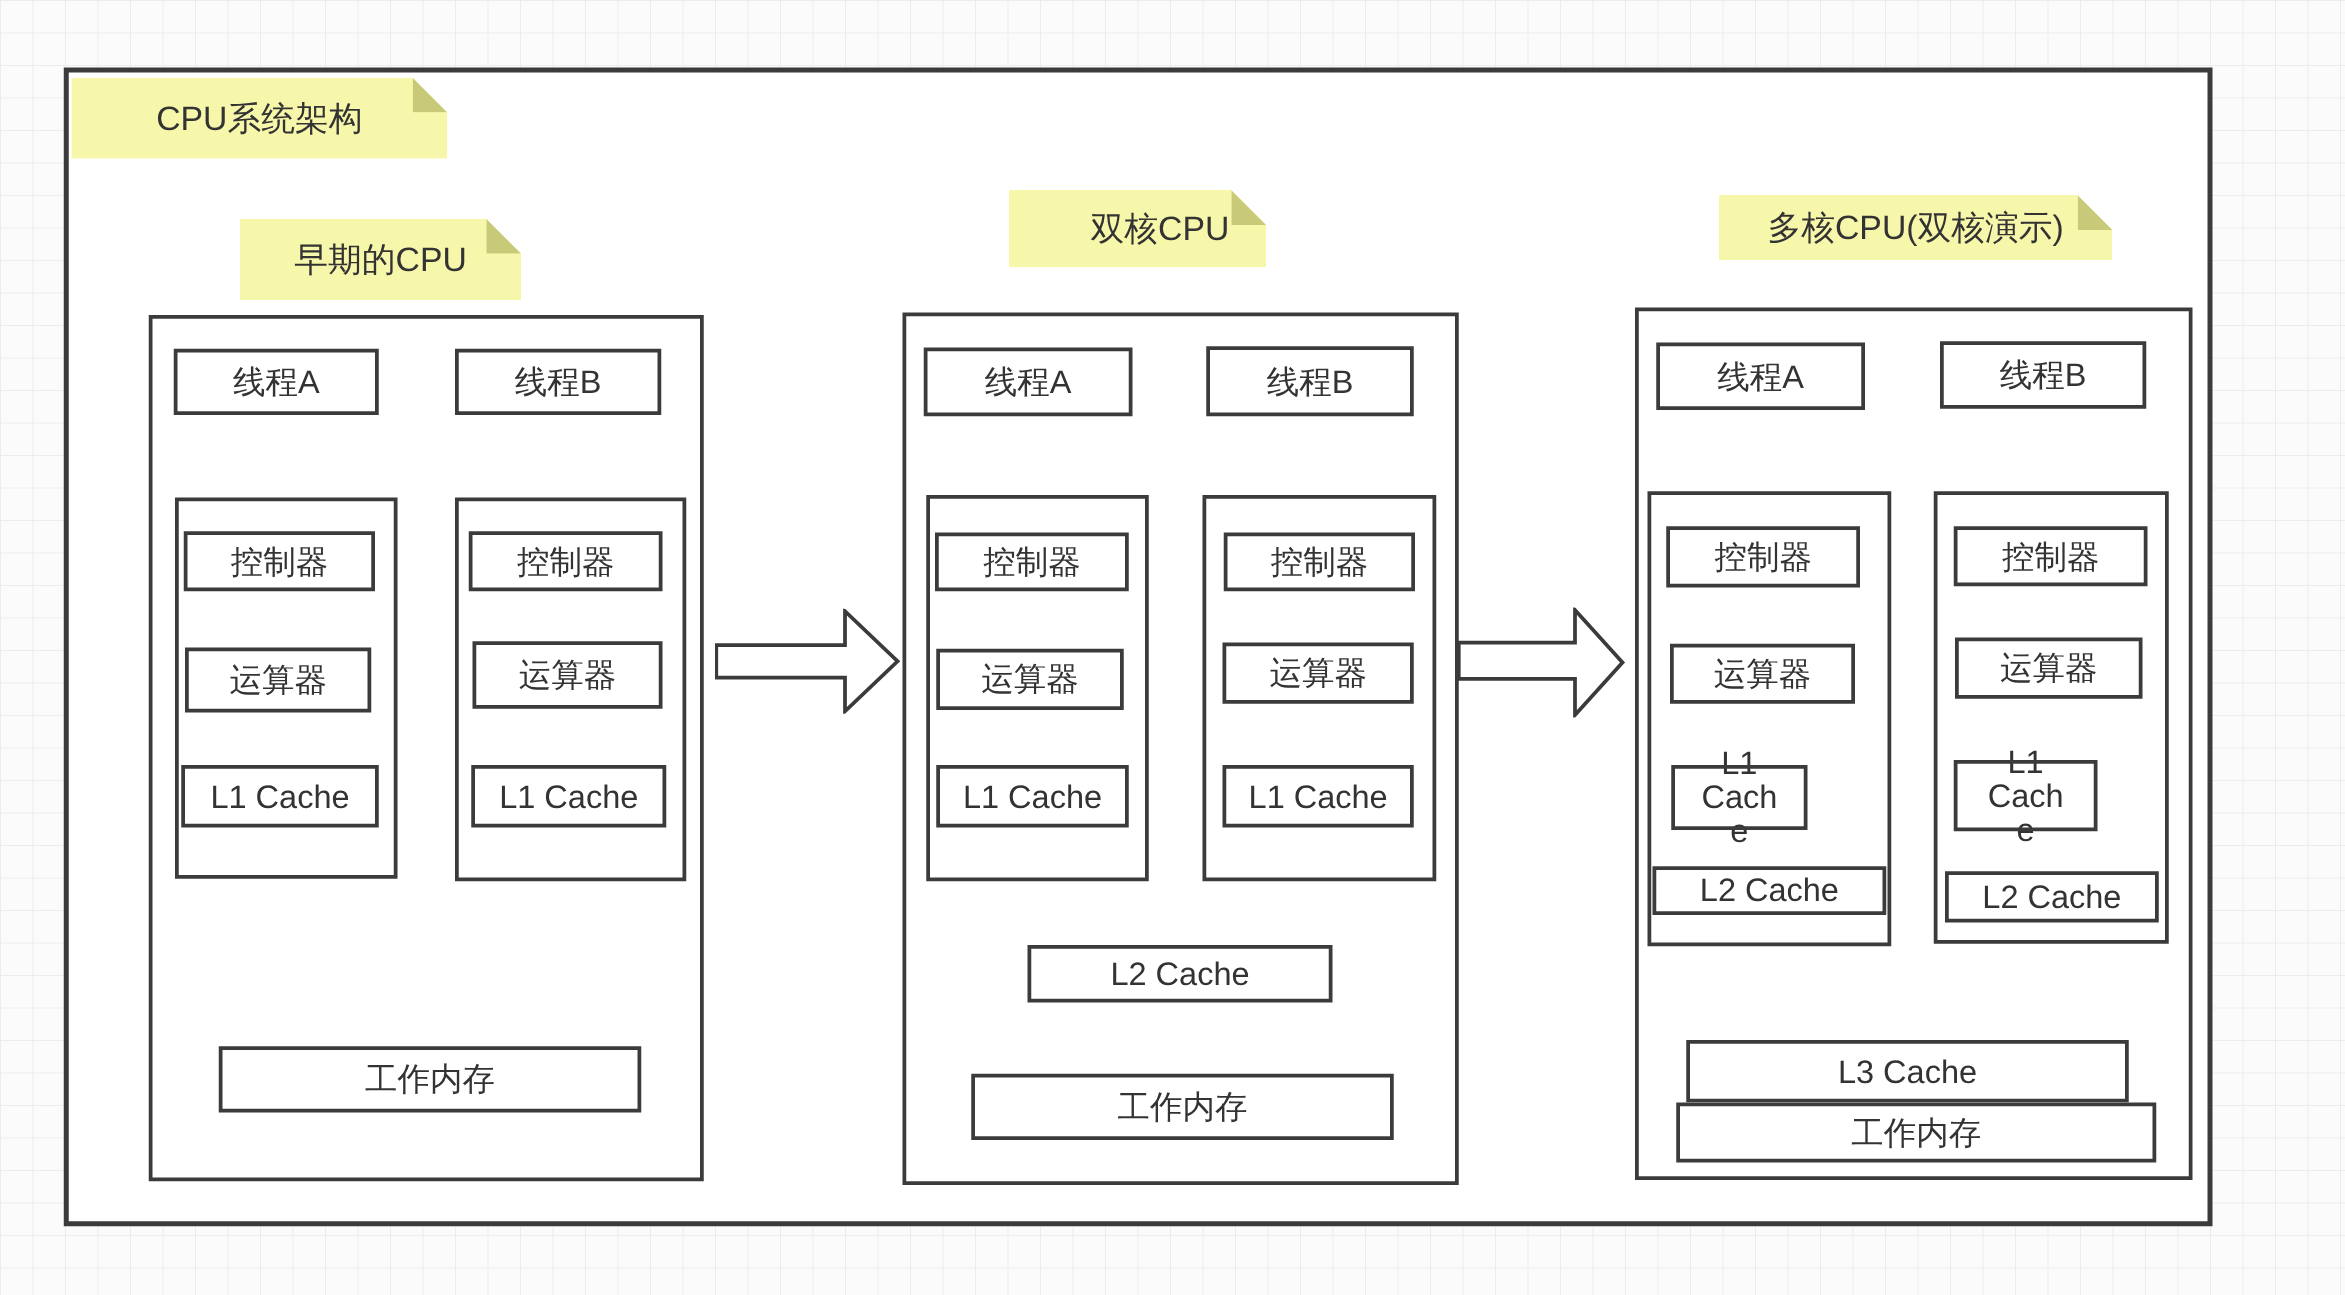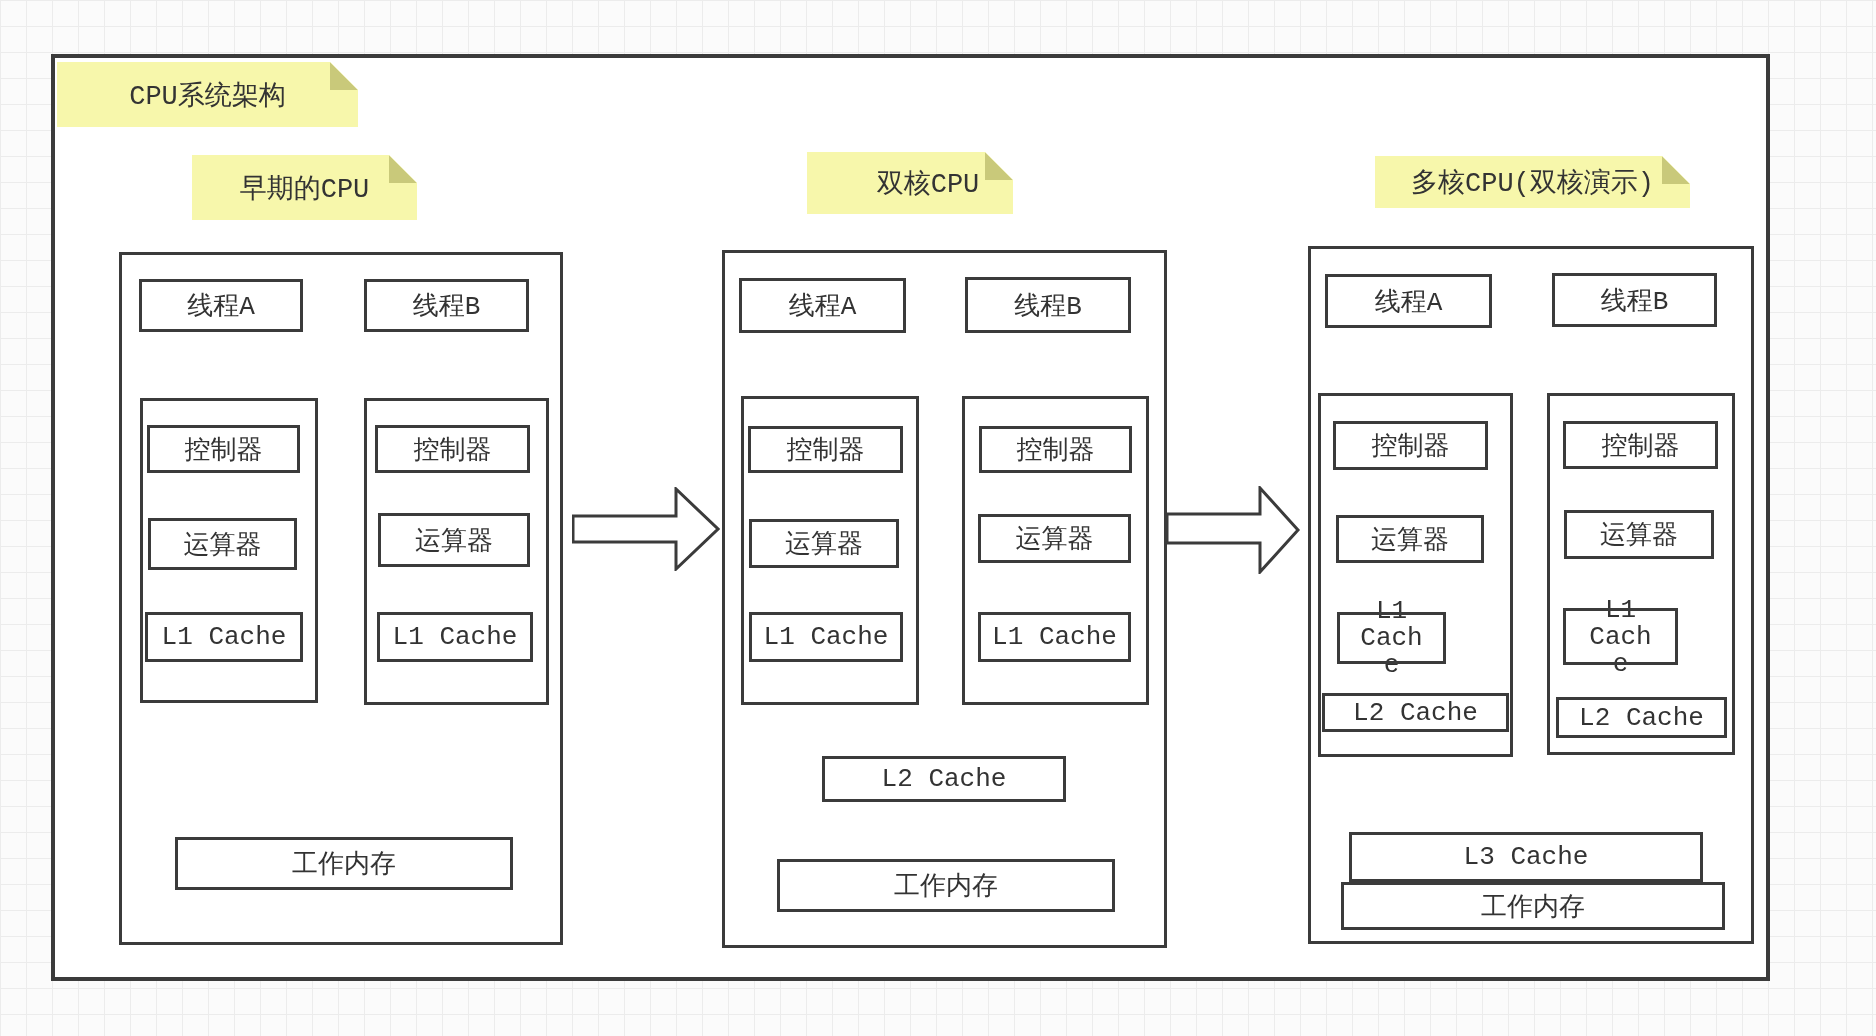--- a/index.html
+++ b/index.html
@@ -6,21 +6,20 @@
   html,body { width:1876px; height:1036px; }
   body { font-family:"Liberation Sans", sans-serif; color:#333333; }
 
   .canvas {
     position:relative; width:1876px; height:1036px; overflow:hidden;
     background-color:#fbfbfb;
     background-image:
       linear-gradient(#ececec 1px, transparent 1px),
       linear-gradient(90deg, #ececec 1px, transparent 1px);
     background-size:26px 26px;
-    font-family:Liberation Mono, monospace;
   }
 
   .s { position:absolute; }
 
   .frame {
     left:51px; top:54px; width:1719px; height:927px;
     background:#ffffff; border:4px solid #3b3b3b;
   }
 
   .bx { border:3px solid #3b3b3b; background:#ffffff; }
@@ -60,21 +59,21 @@
 
 <div class="canvas">
 
   <div class="s frame"></div>
 
   <div class="s sticky" style="left:57px; top:62px; width:301px; height:65px;">
     <span class="fold"></span>
     <span>CPU系统架构</span>
   </div>
 
-  <div class="s sticky" style="left:192px; top:155px; width:225px; height:65px;">
+  <div class="s sticky" style="left:192px; top:175px; width:225px; height:65px;">
     <span class="fold"></span>
     <span>早期的CPU</span>
   </div>
 
   <div class="s sticky" style="left:807px; top:152px; width:206px; height:62px;padding-left:36px;">
     <span class="fold"></span>
     <span>双核CPU</span>
   </div>
 
   <div class="s sticky" style="left:1375px; top:156px; width:315px; height:52px;">

